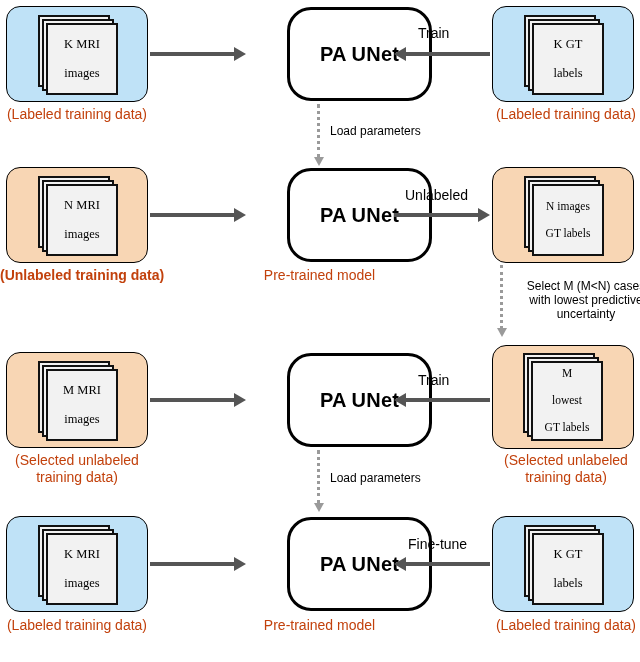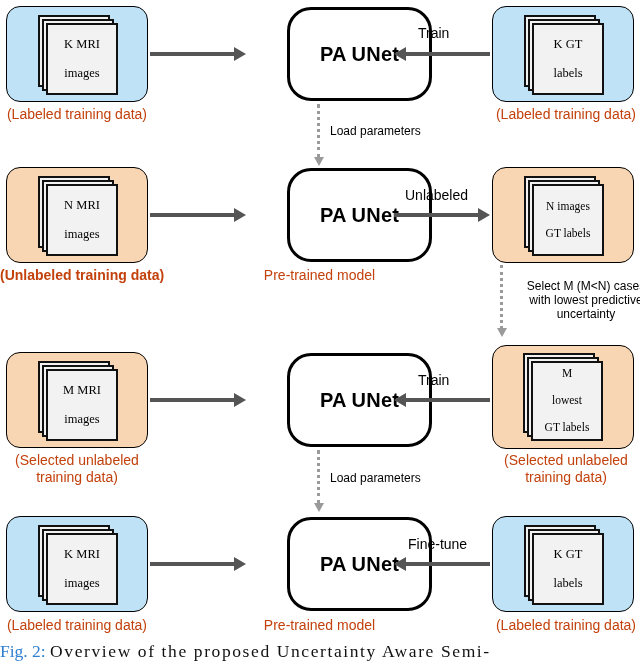--- a/index.html
+++ b/index.html
@@ -314,18 +314,14 @@
       <div class="sheet s1"></div>
       <div class="sheet s2"></div>
       <div class="sheet s3">
         <span><span>K GT</span><br>
         <span>labels</span></span>
       </div>
     </div>
   </div>
   <div class="caption" style="left:492px; top:617px; width:148px;">(Labeled training data)</div>
 
-  <div id="fig-caption">
-    <span class="figlink">Fig. 2:</span>
-    <span class="capbody">Overview of the proposed Uncertainty Aware Semi-</span>
-  </div>
 
 </div>
 
 </body></html>

